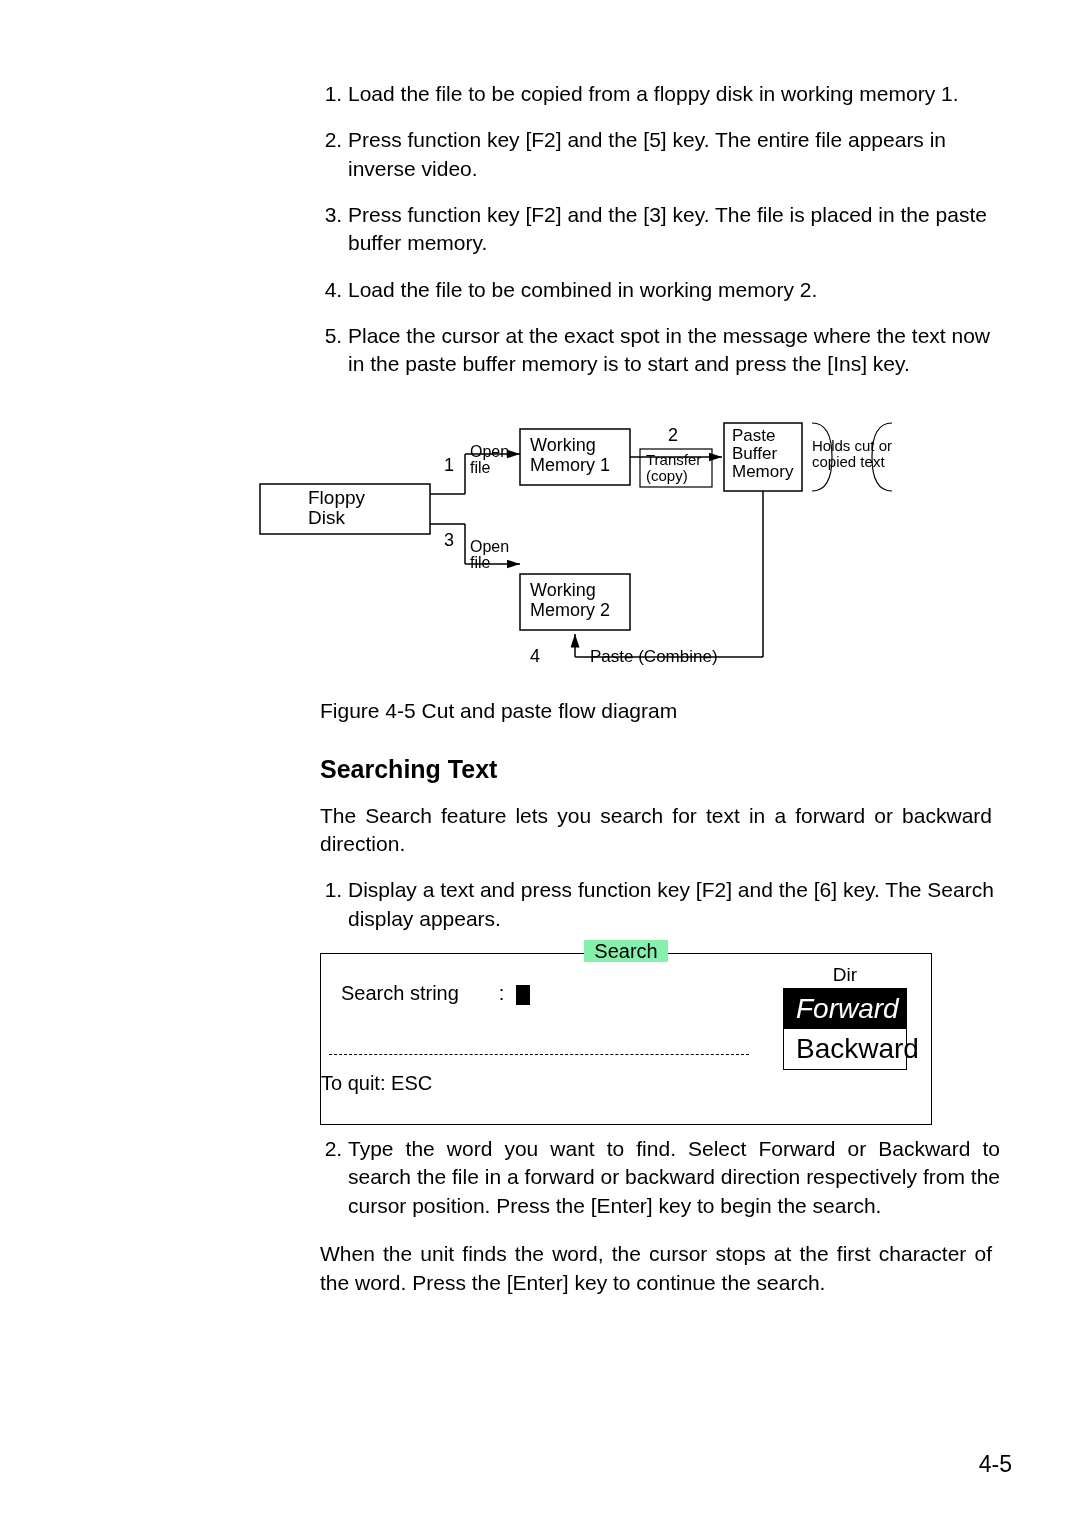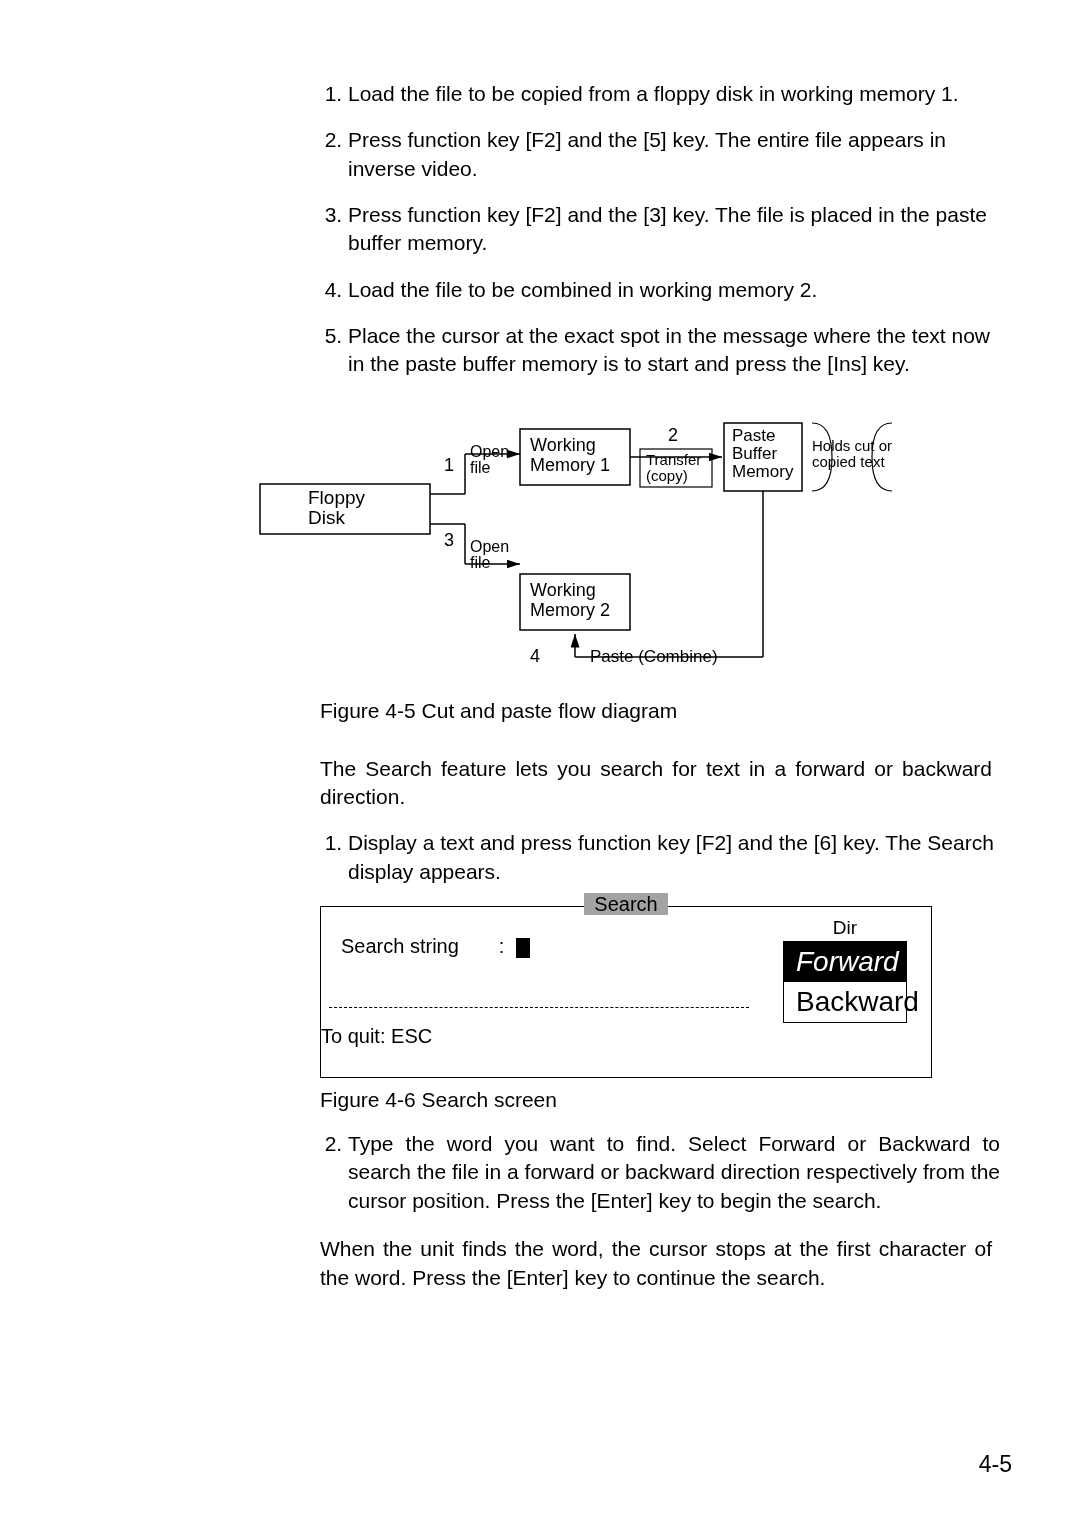--- a/index.html
+++ b/index.html
@@ -55,21 +55,21 @@
     margin: 8px 0 10px 0;
     font-size: 20px;
   }
   .search-title {
     position: absolute;
     top: -14px;
     left: 0; right: 0;
     text-align: center;
   }
   .search-title span {
-    background: #a3a3a3;
+    background: #86efac;
     padding: 0 10px;
   }
   .search-main {
     position: absolute;
     top: 28px;
     left: 20px;
     right: 150px;
   }
   .search-main-row {
     display: flex;
@@ -204,20 +204,21 @@
       <text x="470" y="263" font-size="18">4</text>
       <text x="530" y="263" font-size="17">Paste (Combine)</text>
 
       <line x1="460" y1="165" x2="460" y2="203" stroke="none"></line>
     </svg>
   </div>
 
   <div class="content-col">
     <p class="figcap">Figure 4-5 Cut and paste flow diagram</p>
 
+    <h2 class="heading">Searching Text</h2>
 
     <p class="para">The Search feature lets you search for text in a forward or backward direction.</p>
 
     <ol class="steps">
       <li>Display a text and press function key [F2] and the [6] key. The Search display appears.</li>
     </ol>
 
     <div class="search-box">
       <div class="search-title"><span>Search</span></div>
       <div class="search-main">
@@ -233,21 +234,20 @@
       <div class="quit">To quit: ESC</div>
       <div class="dir-block">
         <div class="dir-label">Dir</div>
         <div class="dir-opts">
           <div class="dir-opt sel">Forward</div>
           <div class="dir-opt">Backward</div>
         </div>
       </div>
     </div>
 
-    <p class="figcap" style="margin-bottom:18px;">Figure 4-6 Search screen</p>
 
     <ol class="steps" start="2">
       <li style="text-align:justify;">Type the word you want to find. Select Forward or Backward to search the file in a forward or backward direction respectively from the cursor position. Press the [Enter] key to begin the search.</li>
     </ol>
 
     <p class="para">When the unit finds the word, the cursor stops at the first character of the word. Press the [Enter] key to continue the search.</p>
   </div>
 
   <div class="pagenum" style="bottom:50px;">4-5</div>
 

